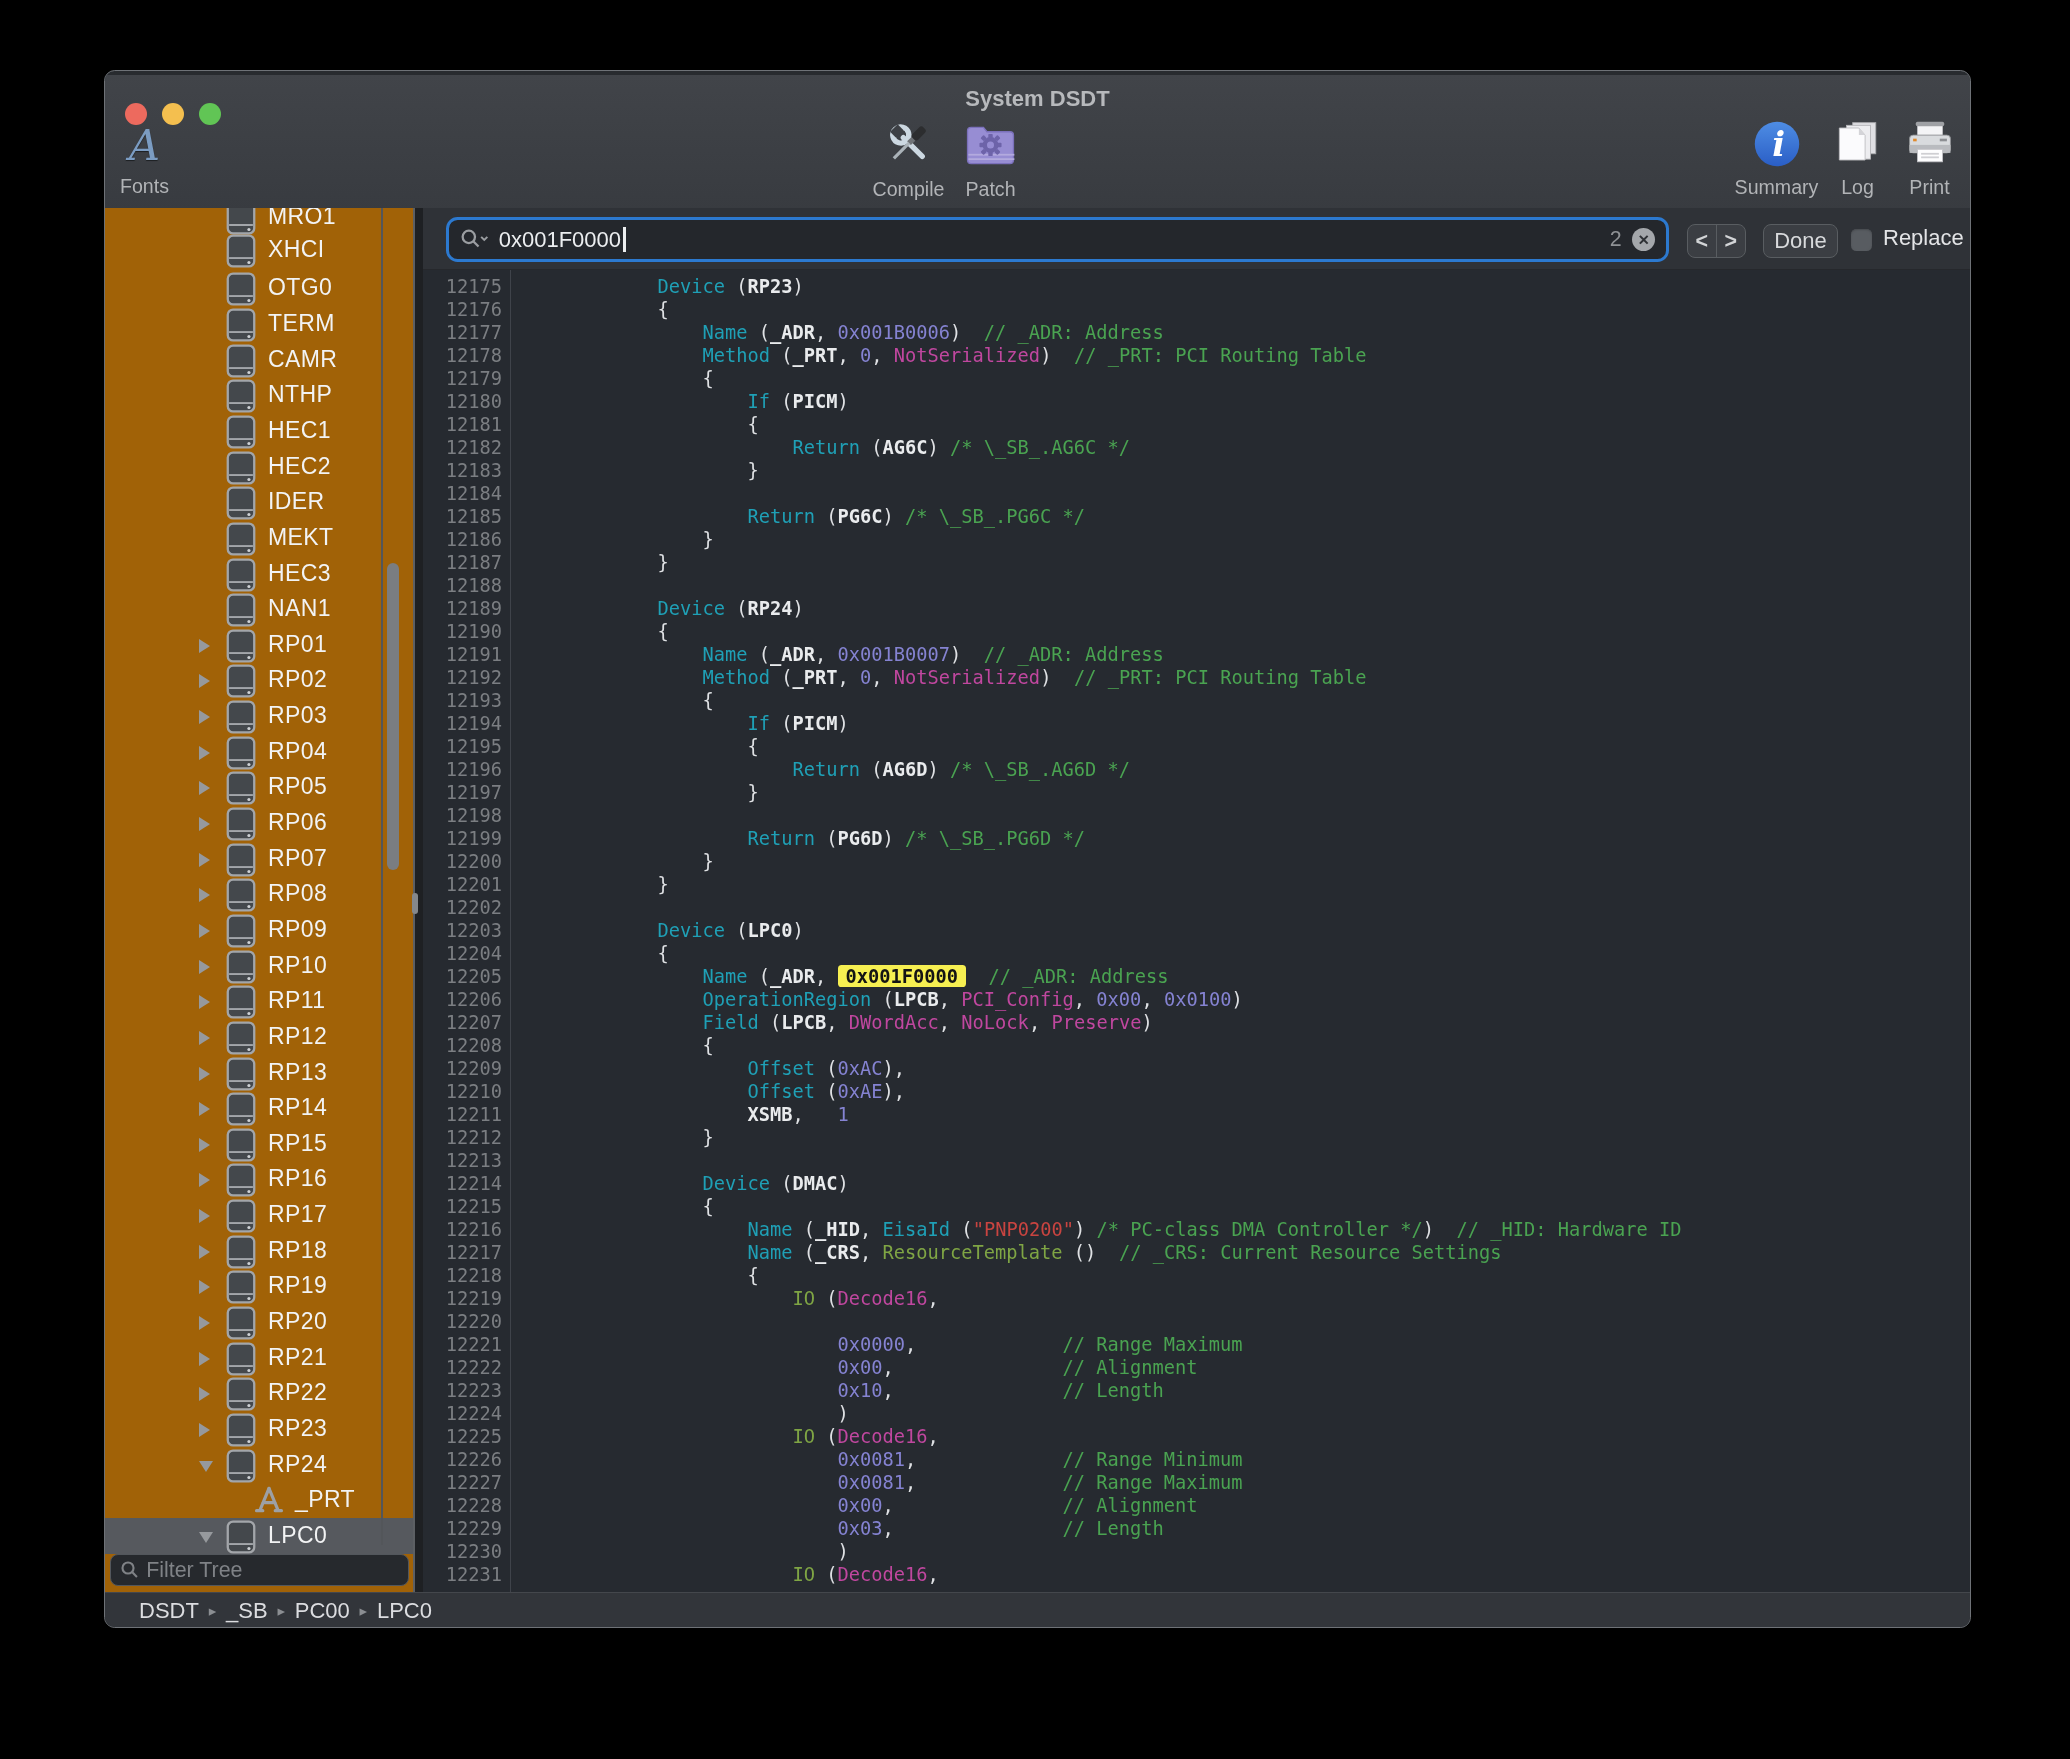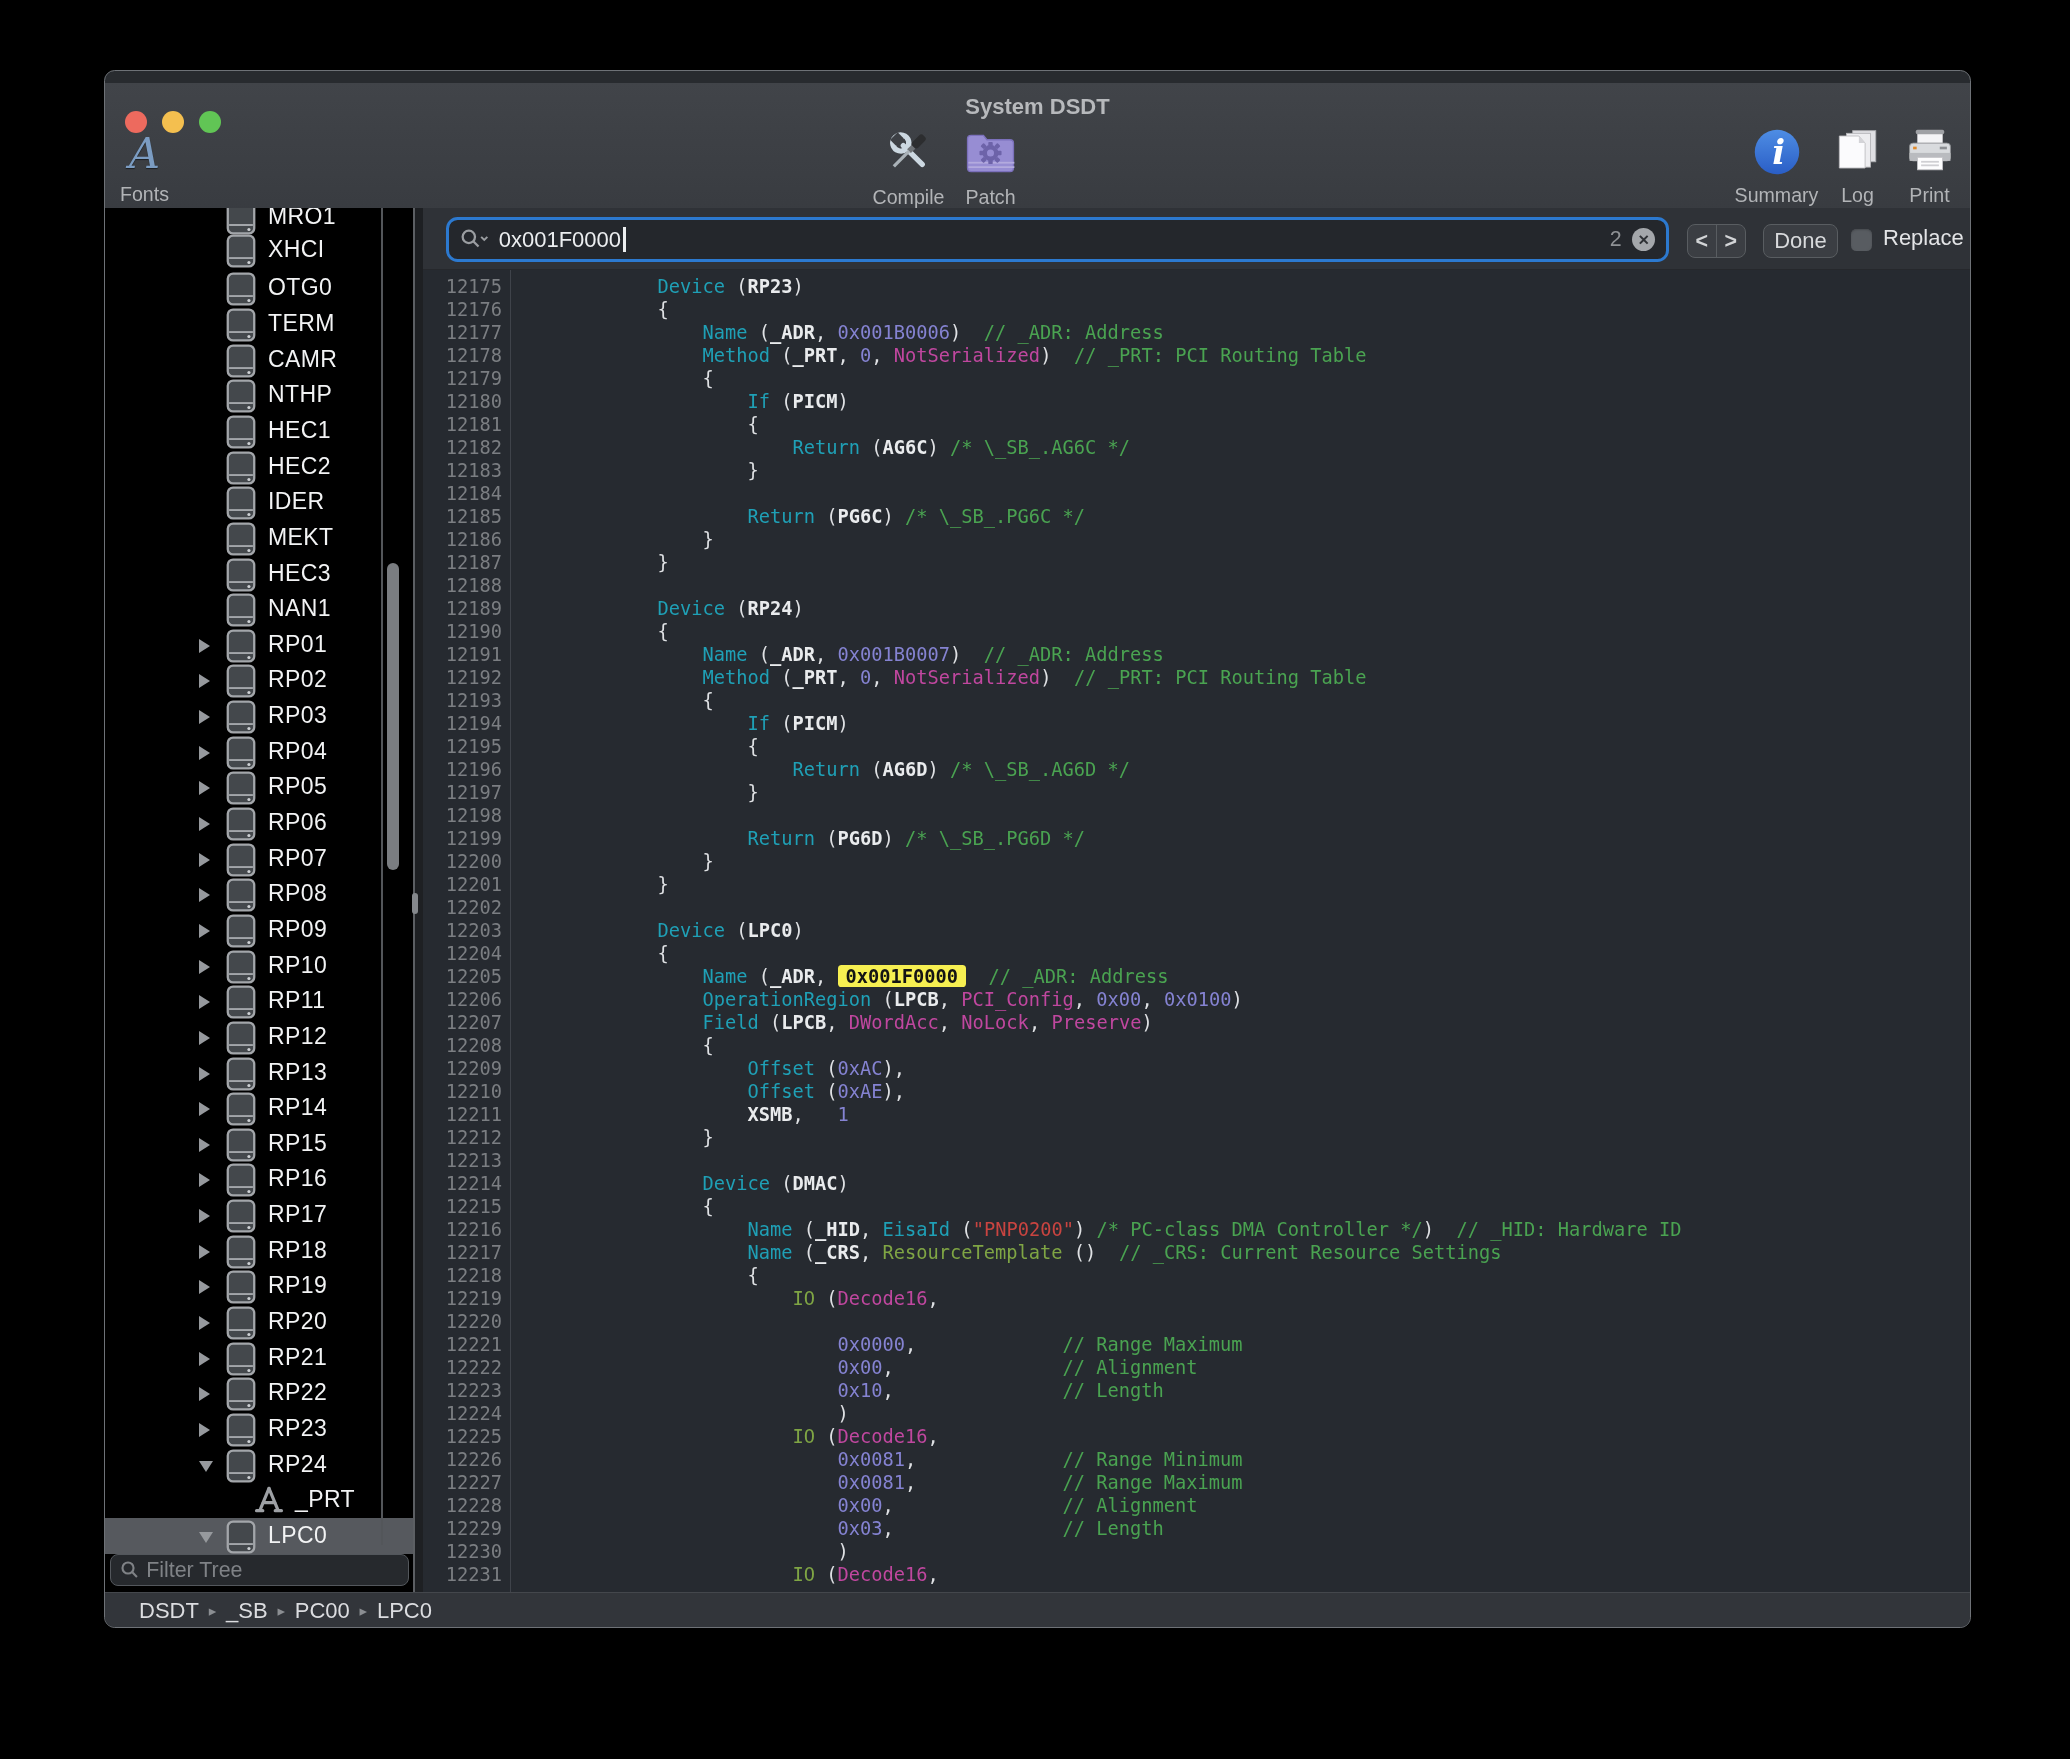--- a/index.html
+++ b/index.html
@@ -1,30 +1,30 @@
 <!DOCTYPE html>
 <html style="--accent_blue: #2c79cf; --find_highlight: #f6ef51; --kw: #1fa0b6; --ident: #e9ebed; --number: #8583d2; --constant: #c0479f; --comment: #4aa351; --resource: #7fa544; --string: #c94440; --traffic_red: #ed6a5e; --traffic_yellow: #f4bf4f; --traffic_green: #61c555;font-size:14.3px"><head>
 <meta charset="utf-8">
 <style>
   html,body{margin:0;padding:0;background:#000;width:2071px;height:1759px;font-family:"Liberation Sans",sans-serif;-webkit-font-smoothing:antialiased;}
   *{box-sizing:border-box;}
   .window{position:absolute;left:104px;top:70px;width:1867px;height:1558px;background:#282b2f;border:0.9px solid #6e7277;border-radius:10.7px;overflow:hidden;}
   
-  .header{position:absolute;left:0;top:12px;width:100%;height:137px;background:linear-gradient(#414449,#383b40);border-bottom:0.9px solid #232528;}
+  .header{position:absolute;left:0;top:4px;width:100%;height:137px;background:linear-gradient(#414449,#383b40);border-bottom:0.9px solid #232528;}
   .title{position:absolute;left:0;right:0;top:10.7px;text-align:center;font-size:22px;font-weight:600;color:#b7b9bc;}
   .lights{position:absolute;left:19.6px;top:28px;display:flex;gap:15px;}
   .light{width:22px;height:22px;border-radius:50%;}
   .light.r{background:var(--traffic_red);}
   .light.y{background:var(--traffic_yellow);}
   .light.g{background:var(--traffic_green);}
   .tb-btn{position:absolute;top:45px;width:125px;display:flex;flex-direction:column;align-items:center;}
   .tb-btn .lbl{margin-top:5.3px;font-size:19.6px;color:#b2b4b7;}
   .fonts-glyph{font-family:"DejaVu Serif",serif;font-style:italic;font-size:43px;line-height:50px;color:#7b9cc2;text-shadow:0 0.9px 0.9px #1d2023;}
   
-  .sidebar{position:absolute;left:0;top:137px;width:308px;height:1384px;background:#000000;overflow:hidden;}
+  .sidebar{position:absolute;left:0;top:137px;width:308px;height:1384px;background:#a16207;overflow:hidden;}
   .treerow{position:absolute;left:0;width:100%;height:36px;}
   .treerow.sel{background:#56595e;}
   .tri{position:absolute;top:11.6px;width:0;height:0;}
   .tri.collapsed{border-left:11.6px solid #96999d;border-top:7.1px solid transparent;border-bottom:7.1px solid transparent;}
   .tri.expanded{border-top:11.6px solid #96999d;border-left:7.1px solid transparent;border-right:7.1px solid transparent;top:14.3px;}
   .trlabel{position:absolute;top:3.6px;font-size:23px;font-weight:500;color:#f2f3f4;letter-spacing:0.4px;}
   .dev-ic,.meth-ic{position:absolute;top:1.8px;}
   .sb-scroll-line{position:absolute;left:276px;top:0;width:1.8px;height:1337px;background:#53565a;}
   .sb-thumb{position:absolute;left:282px;top:355px;width:11.6px;height:307px;border-radius:6.2px;background:#7a7d81;}
   .filterbox{position:absolute;left:4.5px;top:1346px;width:299px;height:32px;border:1.8px solid #53575c;border-radius:8px;background:#26292d;display:flex;align-items:center;padding:0 9px;}

